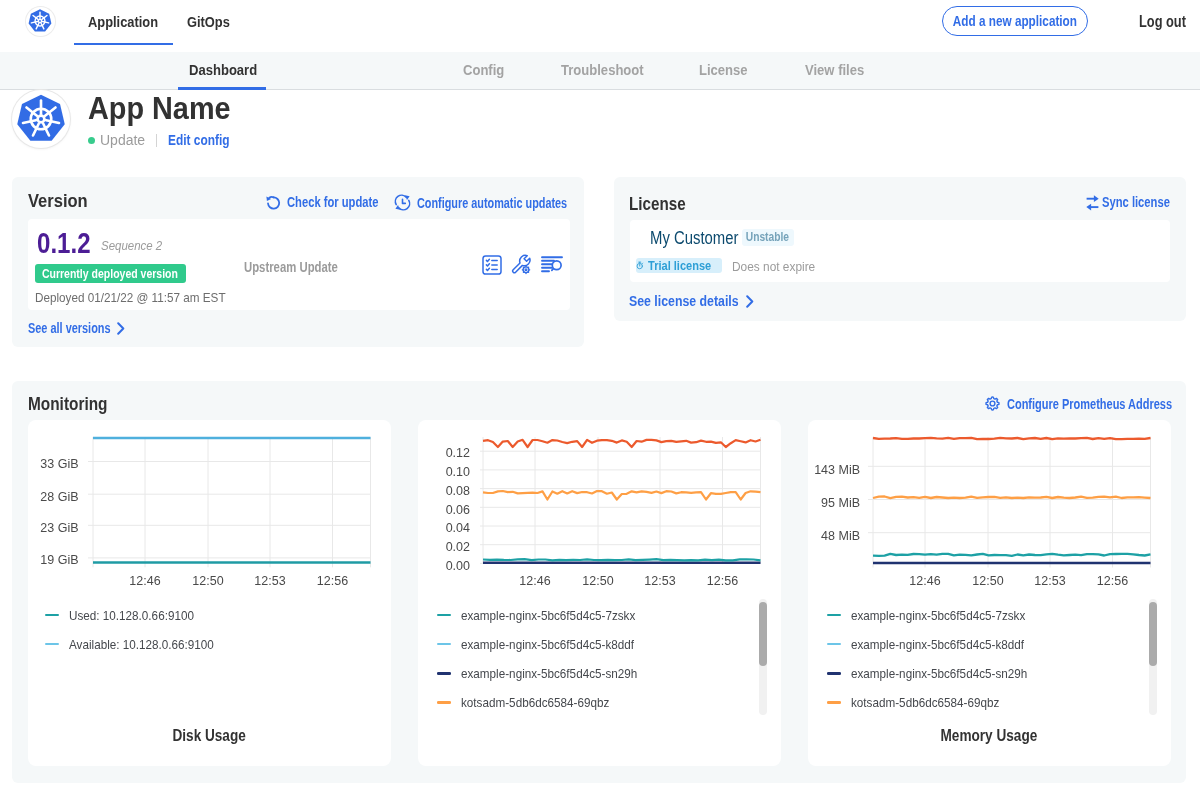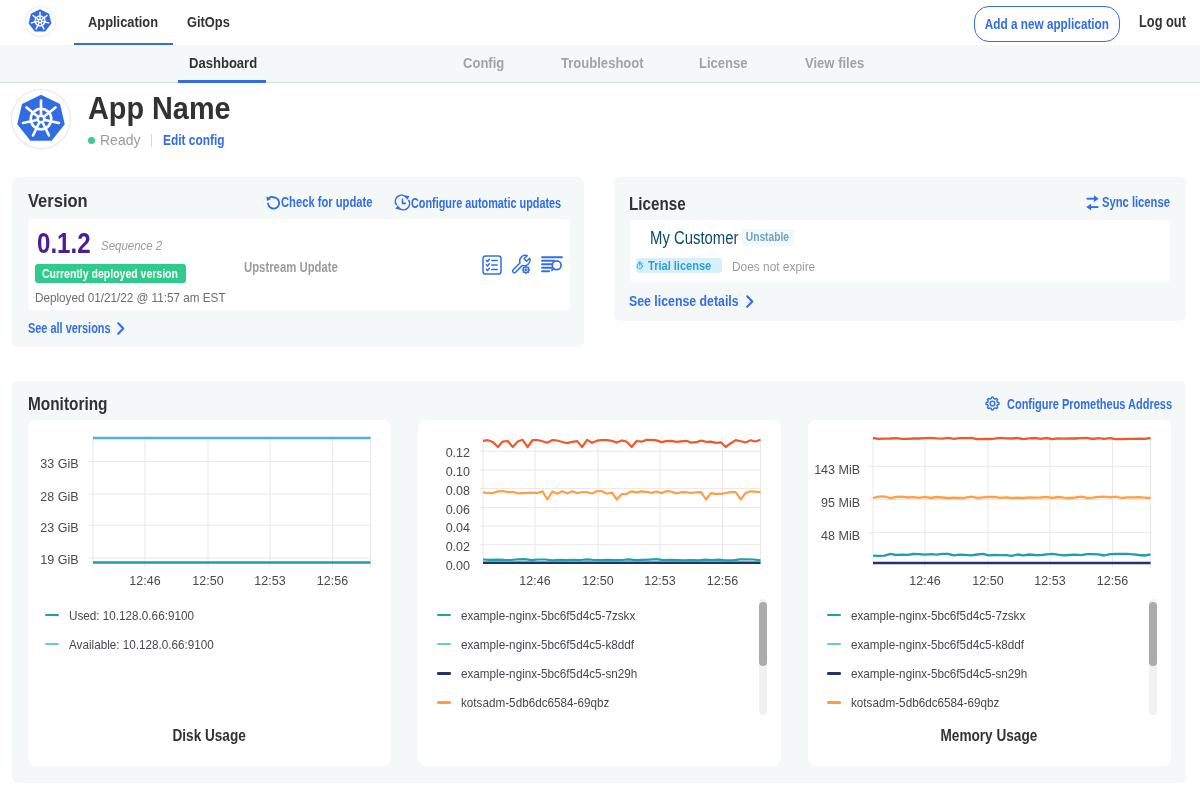--- a/index.html
+++ b/index.html
@@ -6,35 +6,35 @@
   * { margin:0; padding:0; box-sizing:border-box; }
   html,body { width:1200px; height:796px; background:#fff; font-family:"Liberation Sans", sans-serif; overflow:hidden; }
   body { position:relative; }
   .abs { position:absolute; }
   .cx { display:inline-block; transform-origin:0 50%; white-space:nowrap; }
   
   .navbar { position:absolute; left:0; top:0; width:1200px; height:45px; background:#fff; }
   .navtab { position:absolute; top:0; height:45px; line-height:43px; font-size:15px; font-weight:600; color:#323232; white-space:nowrap; }
   .nav-underline { position:absolute; top:42.5px; height:2.5px; background:#326de6; }
   .logo-circle { position:absolute; border-radius:50%; background:#fff; box-shadow:0 0 0 1px #ececec; display:flex; align-items:center; justify-content:center; }
-  .addapp-btn { position:absolute; left:974px; top:6px; width:146px; height:36px; border:1px solid #326de6; border-radius:15px; color:#326de6; font-size:14px; font-weight:bold; background:#fff; display:flex; align-items:center; justify-content:center; white-space:nowrap; }
+  .addapp-btn { position:absolute; left:942px; top:6px; width:146px; height:30px; border:1px solid #326de6; border-radius:15px; color:#326de6; font-size:14px; font-weight:bold; background:#fff; display:flex; align-items:center; justify-content:center; white-space:nowrap; }
   .logout { position:absolute; left:1139px; top:13px; font-size:16px; font-weight:600; color:#323232; white-space:nowrap; }
   
-  .subnav { position:absolute; left:0; top:45px; width:1200px; height:37.5px; background:#f5f8f9; border-bottom:1px solid #d9dde0; }
+  .subnav { position:absolute; left:0; top:52px; width:1200px; height:37.5px; background:#f5f8f9; border-bottom:1px solid #d9dde0; }
   .subtab { position:absolute; top:0; height:37.5px; line-height:36px; font-size:15px; font-weight:600; color:#a3a3a3; white-space:nowrap; }
   .subtab.active { color:#323232; }
   .sub-underline { position:absolute; top:34.5px; height:3px; background:#326de6; }
   
   .appname { position:absolute; left:88px; top:91px; font-size:31px; font-weight:bold; color:#323232; }
   .status-row { position:absolute; left:88px; top:133px; height:14px; font-size:13.5px; color:#9b9b9b; display:flex; align-items:center; }
   
   .card { position:absolute; background:#f5f8f9; border-radius:6px; }
   .card-h { position:absolute; font-size:19px; font-weight:bold; color:#323232; }
   .white-card { position:absolute; background:#fff; border-radius:4px; }
-  .icon-link { position:absolute; display:flex; align-items:center; font-size:14px; font-weight:bold; color:#326de6; }
+  .icon-link { position:absolute; display:flex; align-items:center; gap:6px; font-size:14px; font-weight:bold; color:#326de6; }
   
   .chart-card { position:absolute; width:363px; height:346px; background:#fff; border-radius:8px; top:420px; }
   .chart-title { position:absolute; left:0; width:363px; top:306.5px; text-align:center; font-size:16px; font-weight:bold; color:#323232; }
   .legend-row { position:absolute; height:16px; display:flex; align-items:center; }
   .legend-dash { width:14px; height:2.6px; border-radius:1.3px; margin-right:10px; flex:none; }
   .legend-txt { font-size:13.3px; color:#45484d; white-space:nowrap; display:inline-block; transform:scaleX(0.88); transform-origin:0 50%; }
   .scroll-track { position:absolute; width:8px; border-radius:4px; background:#f1f1f1; }
   .scroll-thumb { position:absolute; width:8px; border-radius:4px; background:#ababab; }
 </style>
 </head>
@@ -84,21 +84,21 @@
       <line x1="10.91" y1="11.89" x2="13.2" y2="16.6"></line>
       <line x1="9.09" y1="11.89" x2="6.8" y2="16.6"></line>
       <line x1="7.95" y1="10.47" x2="2.8" y2="11.6"></line>
       <line x1="8.36" y1="8.69" x2="4.2" y2="5.4"></line>
     </g>
   </svg>
 </div>
 <div class="appname"><span class="cx" style="transform:scaleX(0.93);">App Name</span></div>
 <div class="status-row">
   <span style="display:inline-block; width:7px; height:7px; border-radius:50%; background:#38cc8d; margin-right:5px;"></span>
-    <span style="font-weight:500; font-size:14px;">Ready</span>
+    <span style="font-weight:500; font-size:14px;">Update</span>
   <span style="display:inline-block; width:1px; height:13px; background:#d4d4d4; margin:0 11px;"></span>
   <span class="cx" style="font-size:14px; font-weight:bold; color:#326de6; transform:scaleX(0.85);">Edit config</span>
 </div>
 <div class="card" style="left:12px; top:177px; width:572px; height:170px;">
   <div class="card-h" style="left:15.5px; top:13px;"><span class="cx" style="transform:scaleX(0.87);">Version</span></div>
   <div class="icon-link" style="left:253px; top:17px;">
     <svg width="16" height="16" viewBox="0 0 16 16">
       <path d="M8.6 3.4 A 5.6 5.6 0 1 1 3.02 9.49" fill="none" stroke="#326de6" stroke-width="1.8" stroke-linecap="round"></path>
       <path d="M8.8 3.35 Q 6.2 2.3 4.3 3.8" fill="none" stroke="#326de6" stroke-width="1.8" stroke-linecap="round"></path>
       <polygon points="1.4,2.6 1.9,7.1 6.1,5.0" fill="#326de6"></polygon>

